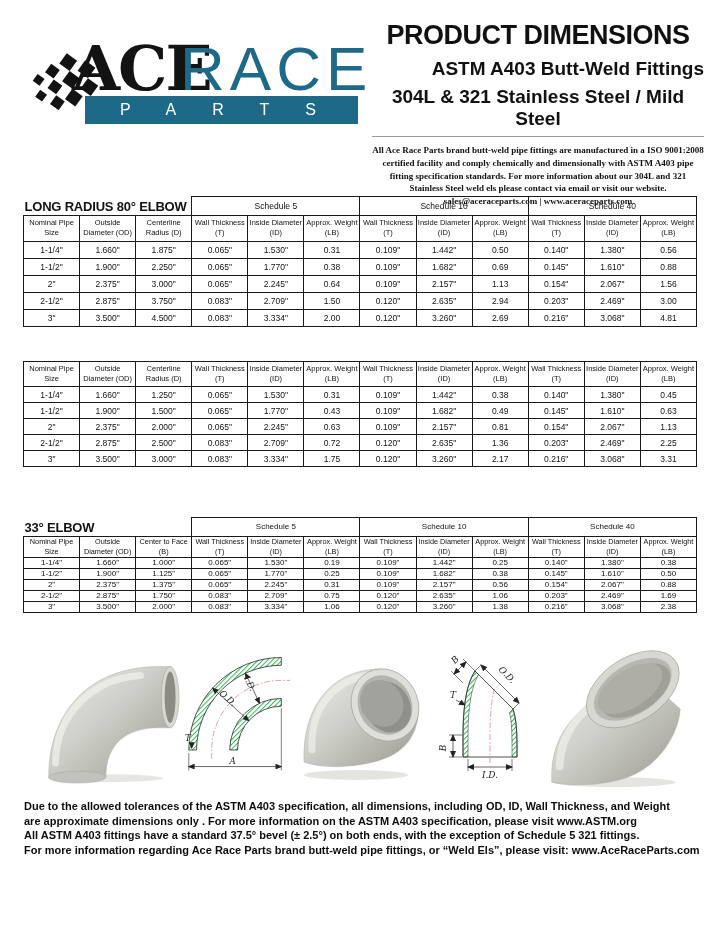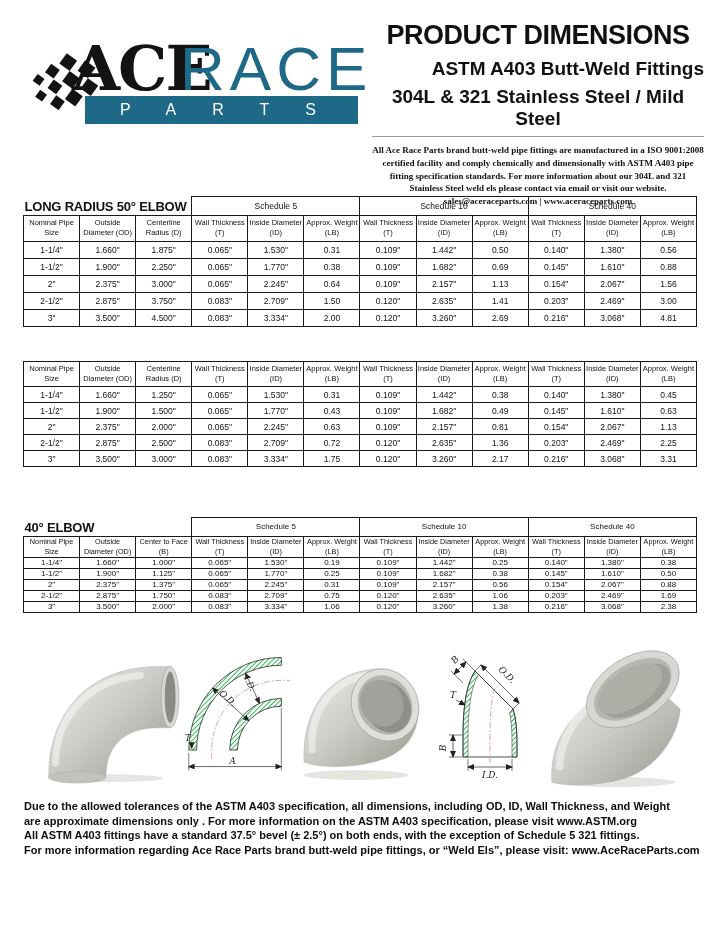--- a/index.html
+++ b/index.html
@@ -95,21 +95,21 @@
     <hr class="h-rule">
     <div class="h-intro">All Ace Race Parts brand butt-weld pipe fittings are manufactured in a ISO 9001:2008 certified facility and comply chemically and dimensionally with ASTM A403 pipe fitting specification standards. For more information about our 304L and 321 Stainless Steel weld els please contact via email or visit our website. sales@aceraceparts.com | www.aceraceparts.com</div>
   </div>
 
   <table class="ptable tbl1 t1">
     <colgroup>
         <col span="12" style="width:8.333%">
       </colgroup>
     <thead>
       <tr class="sched-row">
-        <td class="title-cell" colspan="3"><span class="tbl-title">LONG RADIUS 50° ELBOW</span></td>
+        <td class="title-cell" colspan="3"><span class="tbl-title">LONG RADIUS 80° ELBOW</span></td>
         <th colspan="3">Schedule 5</th>
         <th colspan="3">Schedule 10</th>
         <th colspan="3">Schedule 40</th>
       </tr>
       <tr class="colhead">
           <th>Nominal Pipe
 Size</th>
           <th>Outside
 Diameter (OD)</th>
           <th>Centerline
@@ -179,21 +179,21 @@
         </tr>
         <tr>
           <td>2-1/2"</td>
           <td>2.875"</td>
           <td>3.750"</td>
           <td>0.083"</td>
           <td>2.709"</td>
           <td>1.50</td>
           <td>0.120"</td>
           <td>2.635"</td>
-          <td>1.41</td>
+          <td>2.94</td>
           <td>0.203"</td>
           <td>2.469"</td>
           <td>3.00</td>
         </tr>
         <tr>
           <td>3"</td>
           <td>3.500"</td>
           <td>4.500"</td>
           <td>0.083"</td>
           <td>3.334"</td>
@@ -313,21 +313,21 @@
         </tr>
       </tbody>
   </table>
 
   <table class="ptable tbl3 t3">
     <colgroup>
         <col span="12" style="width:8.333%">
       </colgroup>
     <thead>
       <tr class="sched-row">
-        <td class="title-cell" colspan="3"><span class="tbl-title">40° ELBOW</span></td>
+        <td class="title-cell" colspan="3"><span class="tbl-title">33° ELBOW</span></td>
         <th colspan="3">Schedule 5</th>
         <th colspan="3">Schedule 10</th>
         <th colspan="3">Schedule 40</th>
       </tr>
       <tr class="colhead">
           <th>Nominal Pipe
 Size</th>
           <th>Outside
 Diameter (OD)</th>
           <th>Center to Face

